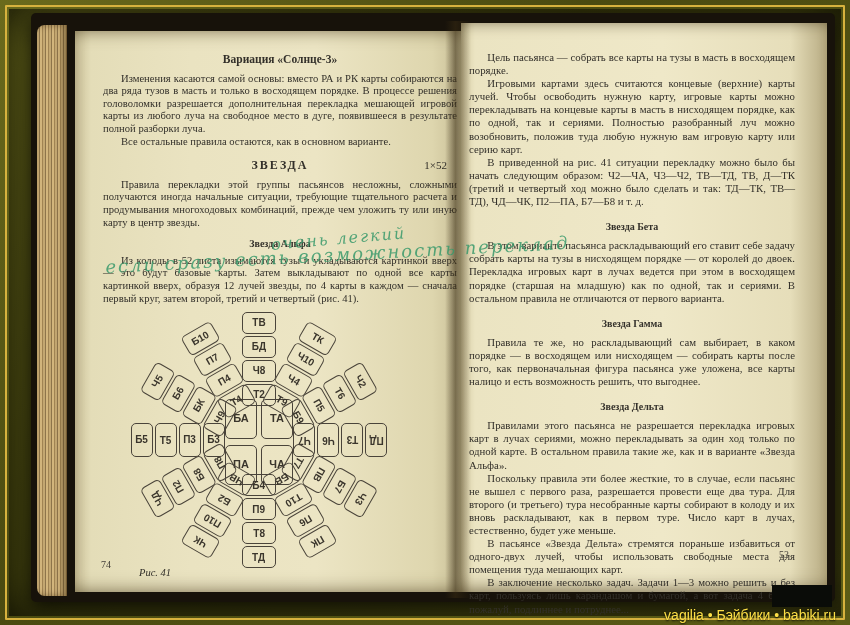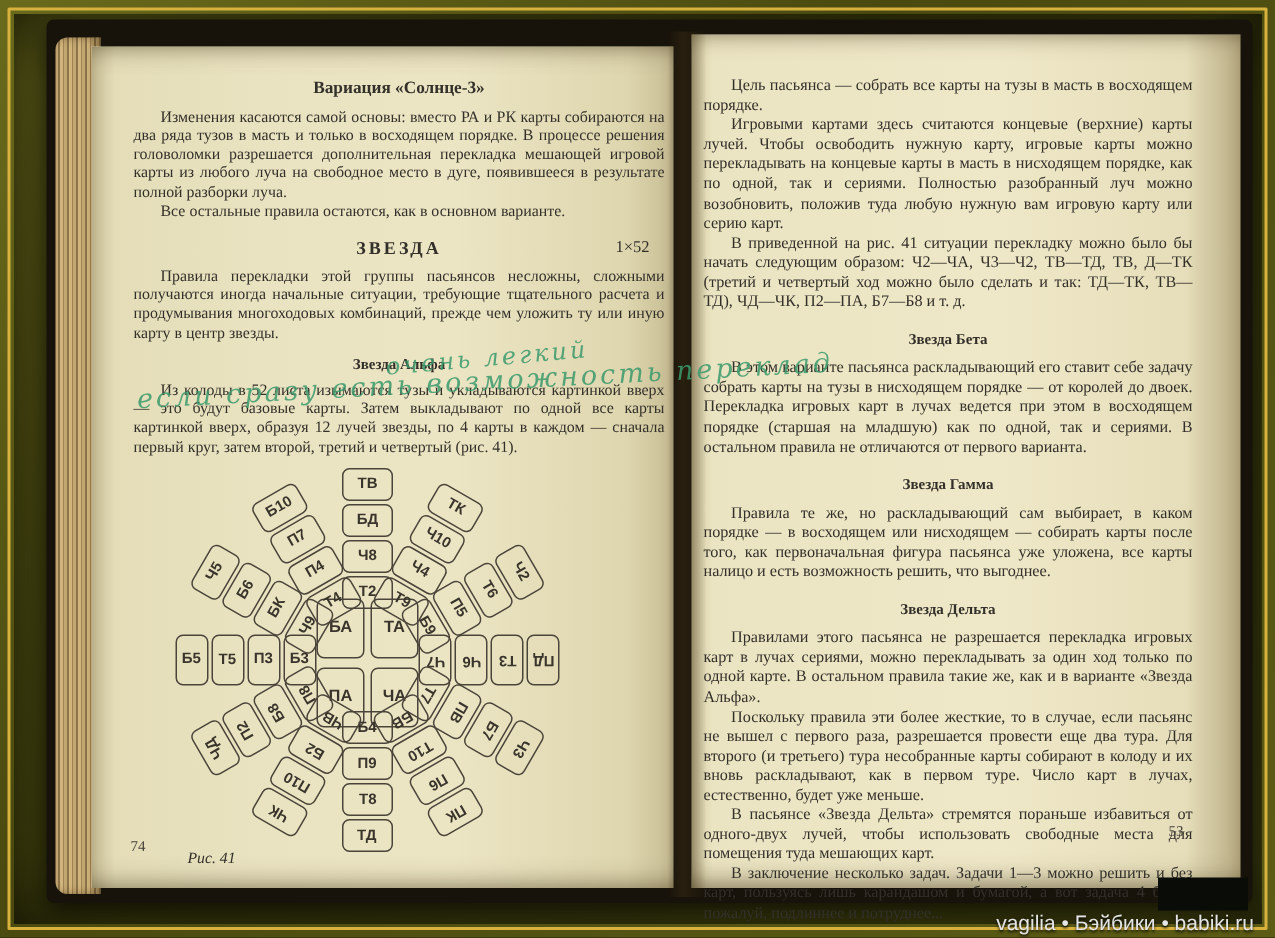--- a/index.html
+++ b/index.html
@@ -19,21 +19,21 @@
   }
   
   .book{position:absolute;left:22px;top:4px;right:6px;bottom:14px;background:#17120a;border-radius:5px;box-shadow:0 6px 18px rgba(0,0,0,.8);}
   .edges-left{
     position:absolute;left:28px;top:16px;width:30px;bottom:20px;border-radius:8px 0 0 8px;
     background:repeating-linear-gradient(90deg,#c3a771 0 2px,#8d744a 2px 3px,#d2b57c 3px 5px,#a08352 5px 6px);
     box-shadow:inset -4px 0 6px rgba(60,40,10,.5);
   }
   .page{position:absolute;color:#33302a;}
   .page.left{
-    left:52px;top:22px;width:388px;bottom:24px;
+    left:66px;top:22px;width:388px;bottom:24px;
     background:linear-gradient(90deg,#c9bf97 0,#e4ddb8 16px,#eae3c1 30%,#ece5c4 62%,#ded6ae 92%,#c7bd95 100%);
     box-shadow:inset 0 10px 18px -12px rgba(70,55,25,.8), inset 0 -12px 18px -12px rgba(70,55,25,.7);
   }
   .page.right{
     left:452px;top:14px;width:366px;bottom:24px;
     background:linear-gradient(90deg,#d3c9a1 0,#ebe4c2 14px,#efe8c8 55%,#e6deba 90%,#b7ab82 100%);
     box-shadow:inset 0 10px 16px -12px rgba(70,55,25,.75), inset 0 -14px 18px -12px rgba(70,55,25,.7);
   }
   .gutter{
     position:absolute;left:436px;top:12px;bottom:18px;width:26px;z-index:6;
@@ -74,21 +74,21 @@
   .center-grid{position:absolute;left:106px;top:96px;width:66px;display:grid;
        grid-template-columns:30px 30px;gap:6px;}
   .ccard{
     width:30px;height:38px;border:1.5px solid #4a443a;border-radius:5px;
     font-family:"Liberation Sans",sans-serif;font-weight:bold;font-size:11px;line-height:36px;
     text-align:center;color:#3a352c;
   }
   
   .watermark{
     position:absolute;right:14px;bottom:2px;z-index:50;
-    font-family:"Liberation Sans",sans-serif;font-size:14px;color:#e5e5e5;
+    font-family:"Liberation Sans",sans-serif;font-size:14px;color:#fde047;
     text-shadow:0 1px 2px rgba(0,0,0,.9);
   }
   .dark-corner{position:absolute;right:9px;bottom:9px;width:60px;height:22px;background:#0a0c08;z-index:40;}
 </style>
 </head>
 <body>
 
 <div class="frame">
   <div class="frame-gold"></div>
 </div>

